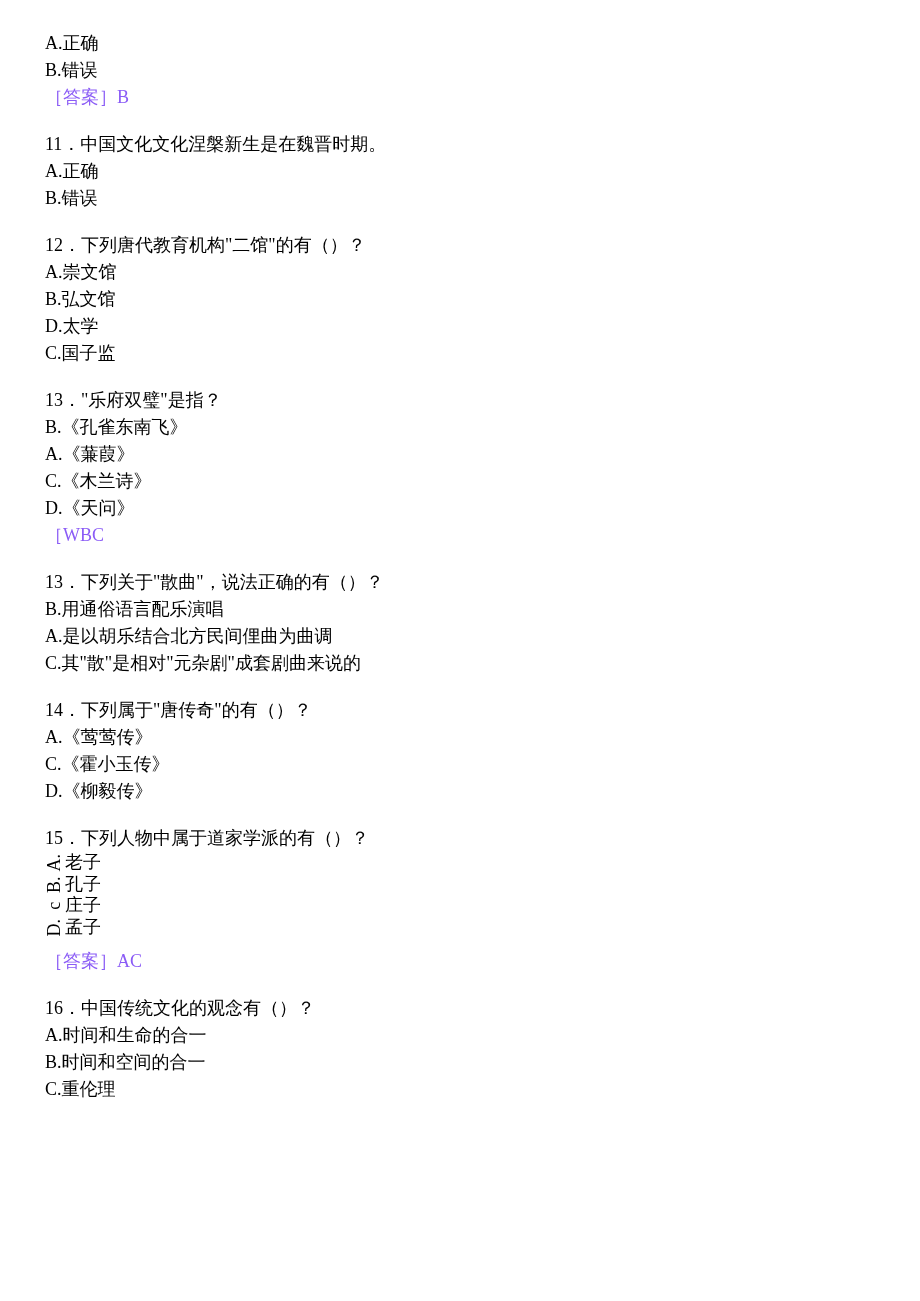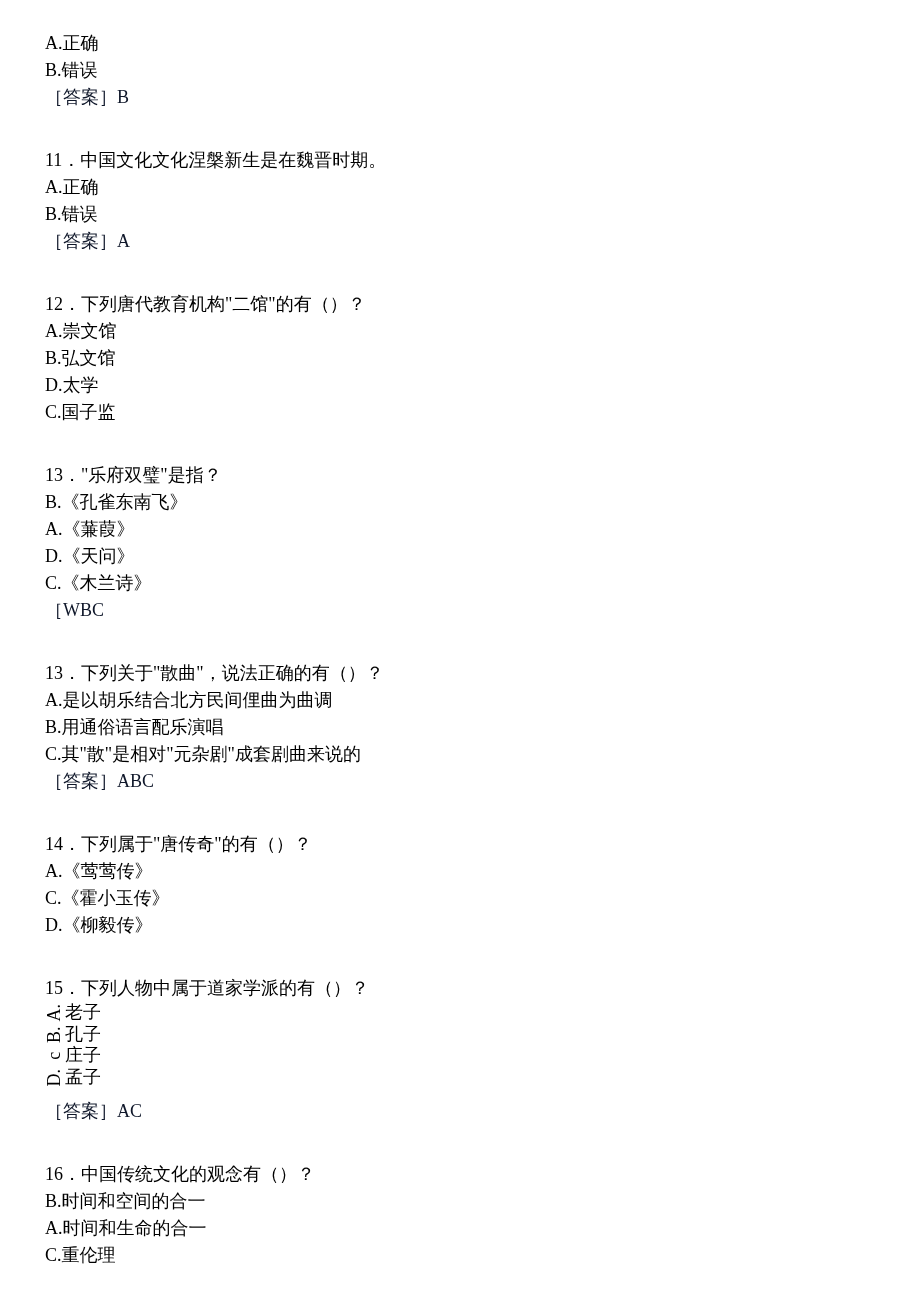--- a/index.html
+++ b/index.html
@@ -13,25 +13,25 @@
       line-height: 1.5;
       background: #ffffff;
       color: #000000;
       padding: 30px 45px;
       width: 920px;
     }
     .option {
       display: block;
     }
     .answer {
-      color: #0f172a;
+      color: #8b5cf6;
       margin-bottom: 20px;
     }
     .question-block {
-      margin-top: 36px;
+      margin-top: 20px;
     }
     .question-text {
       display: block;
     }
     .rotated-label {
       display: inline-block;
       transform: rotate(-90deg);
       transform-origin: center;
       width: 20px;
       text-align: center;
@@ -51,46 +51,44 @@
 <div>
   <div class="option"><span>A.</span><span>正确</span></div>
   <div class="option"><span>B.</span><span>错误</span></div>
   <div class="answer"><span>［答案］</span><span>B</span></div>
 </div>
 
 <div class="question-block">
   <div class="question-text"><span>11</span><span>．中国文化文化涅槃新生是在魏晋时期。</span></div>
   <div class="option"><span>A.</span><span>正确</span></div>
   <div class="option"><span>B.</span><span>错误</span></div>
-  <div class="answer"><span>［答案］</span><span>A</span></div>
 </div>
 
 <div class="question-block">
   <div class="question-text"><span>12</span><span>．下列唐代教育机构"二馆"的有（）？</span></div>
   <div class="option"><span>A.</span><span>崇文馆</span></div>
   <div class="option"><span>B.</span><span>弘文馆</span></div>
   <div class="option"><span>D.</span><span>太学</span></div>
   <div class="option"><span>C.</span><span>国子监</span></div>
 </div>
 
 <div class="question-block">
   <div class="question-text"><span>13</span><span>．"乐府双璧"是指？</span></div>
   <div class="option"><span>B.</span><span>《孔雀东南飞》</span></div>
   <div class="option"><span>A.</span><span>《蒹葭》</span></div>
+  <div class="option"><span>C.</span><span>《木兰诗》</span></div>
   <div class="option"><span>D.</span><span>《天问》</span></div>
-  <div class="option"><span>C.</span><span>《木兰诗》</span></div>
   <div class="answer"><span>［WBC</span></div>
 </div>
 
 <div class="question-block">
   <div class="question-text"><span>13</span><span>．下列关于"散曲"，说法正确的有（）？</span></div>
+  <div class="option"><span>B.</span><span>用通俗语言配乐演唱</span></div>
   <div class="option"><span>A.</span><span>是以胡乐结合北方民间俚曲为曲调</span></div>
-  <div class="option"><span>B.</span><span>用通俗语言配乐演唱</span></div>
   <div class="option"><span>C.</span><span>其"散"是相对"元杂剧"成套剧曲来说的</span></div>
-  <div class="answer"><span>［答案］</span><span>ABC</span></div>
 </div>
 
 <div class="question-block">
   <div class="question-text"><span>14</span><span>．下列属于"唐传奇"的有（）？</span></div>
   <div class="option"><span>A.</span><span>《莺莺传》</span></div>
   <div class="option"><span>C.</span><span>《霍小玉传》</span></div>
   <div class="option"><span>D.</span><span>《柳毅传》</span></div>
 </div>
 
 <div class="question-block">
@@ -111,16 +109,16 @@
     <div class="special-row">
         <span class="rotated-label">D.</span>
         <span>孟子</span>
       </div>
   </div>
   <div class="answer" style="margin-top:10px"><span>［答案］</span><span>AC</span></div>
 </div>
 
 <div class="question-block">
   <div class="question-text"><span>16</span><span>．中国传统文化的观念有（）？</span></div>
+  <div class="option"><span>A.</span><span>时间和生命的合一</span></div>
   <div class="option"><span>B.</span><span>时间和空间的合一</span></div>
-  <div class="option"><span>A.</span><span>时间和生命的合一</span></div>
   <div class="option"><span>C.</span><span>重伦理</span></div>
 </div>
 
 </body></html>

